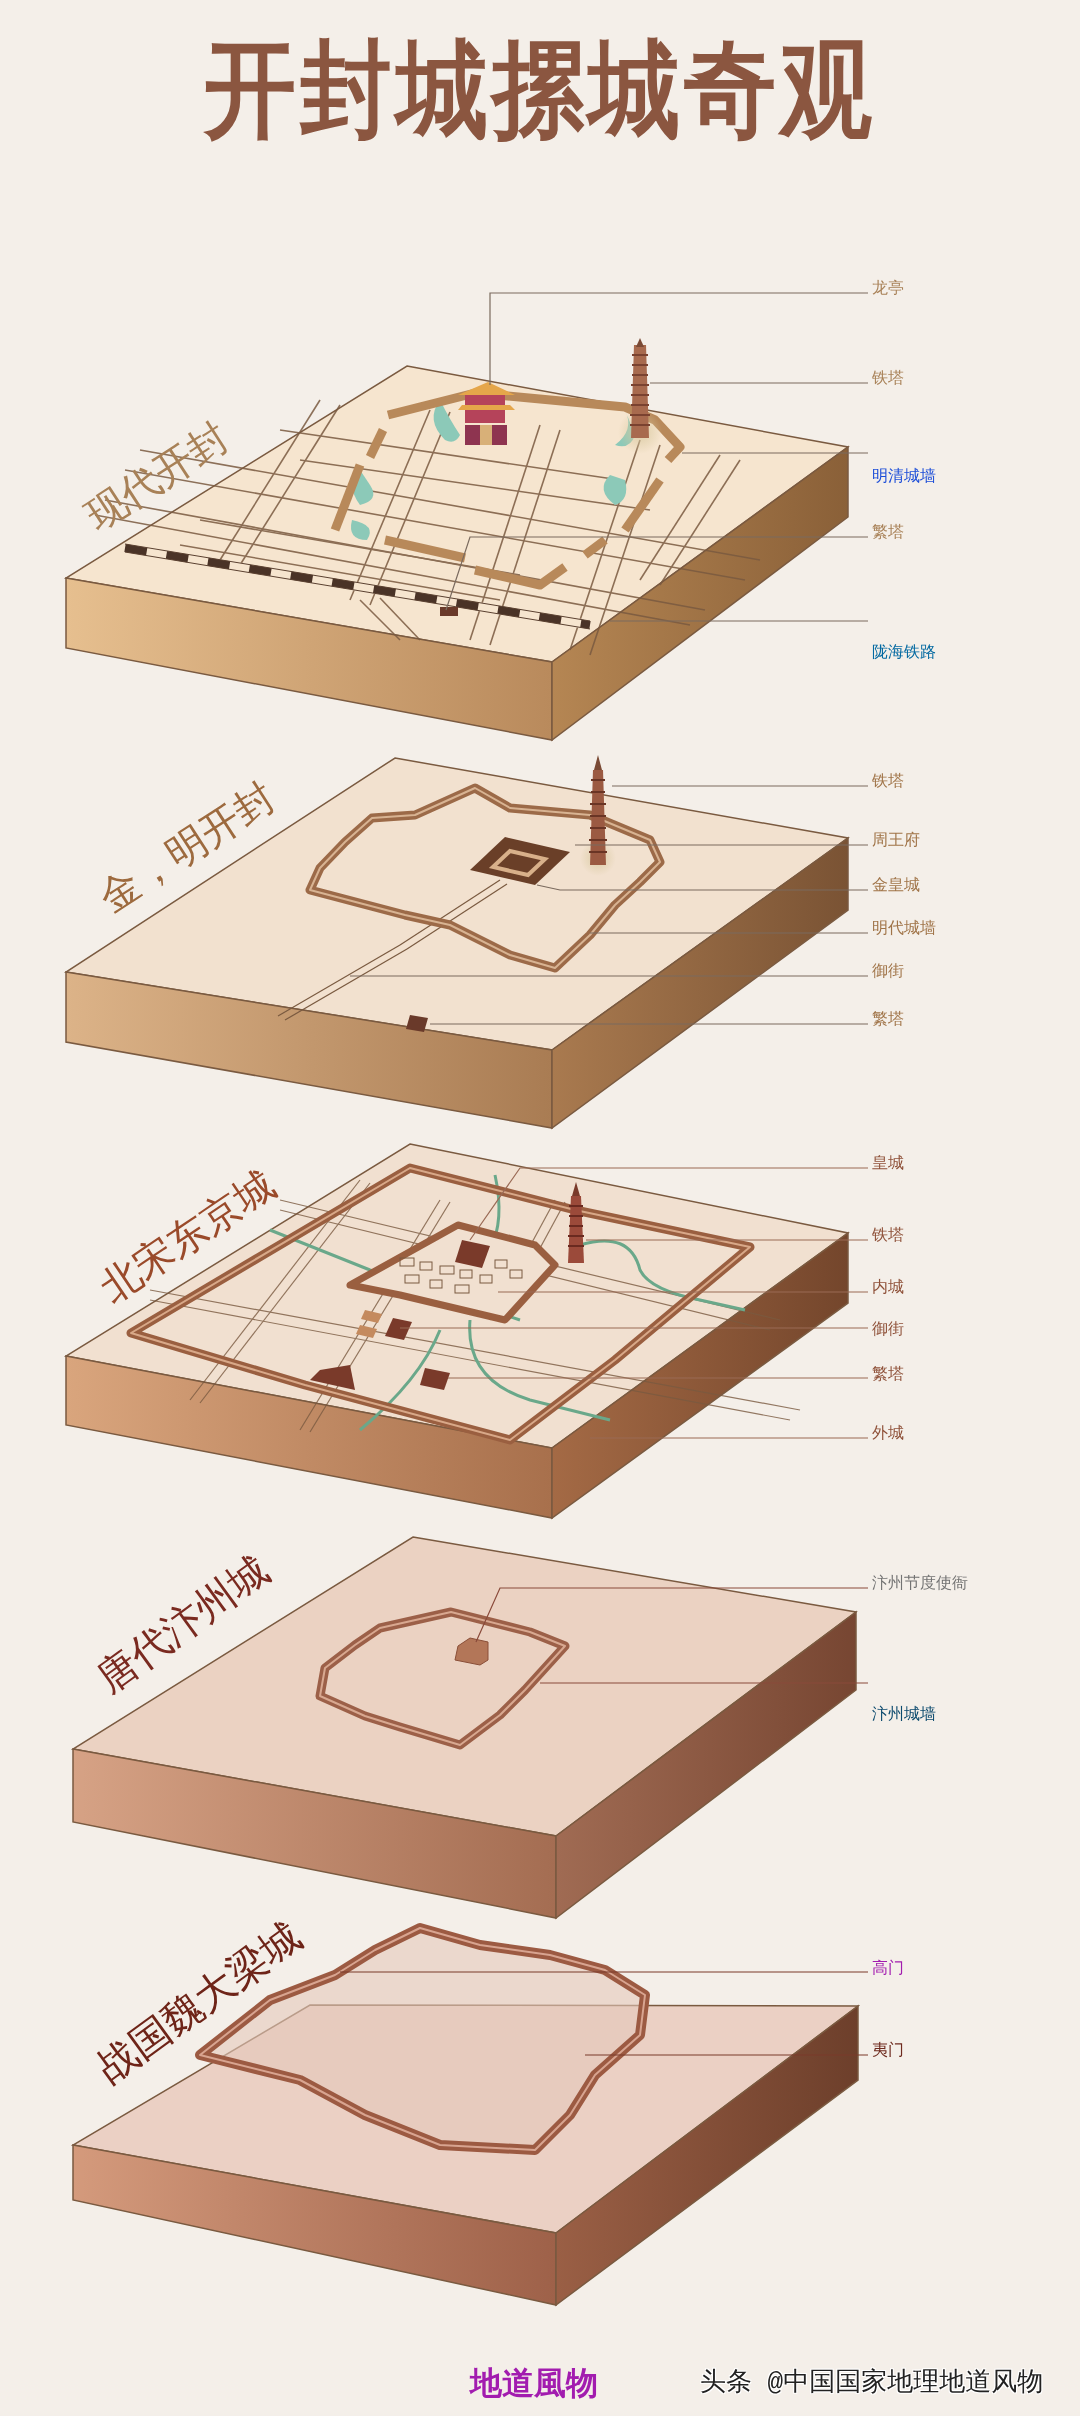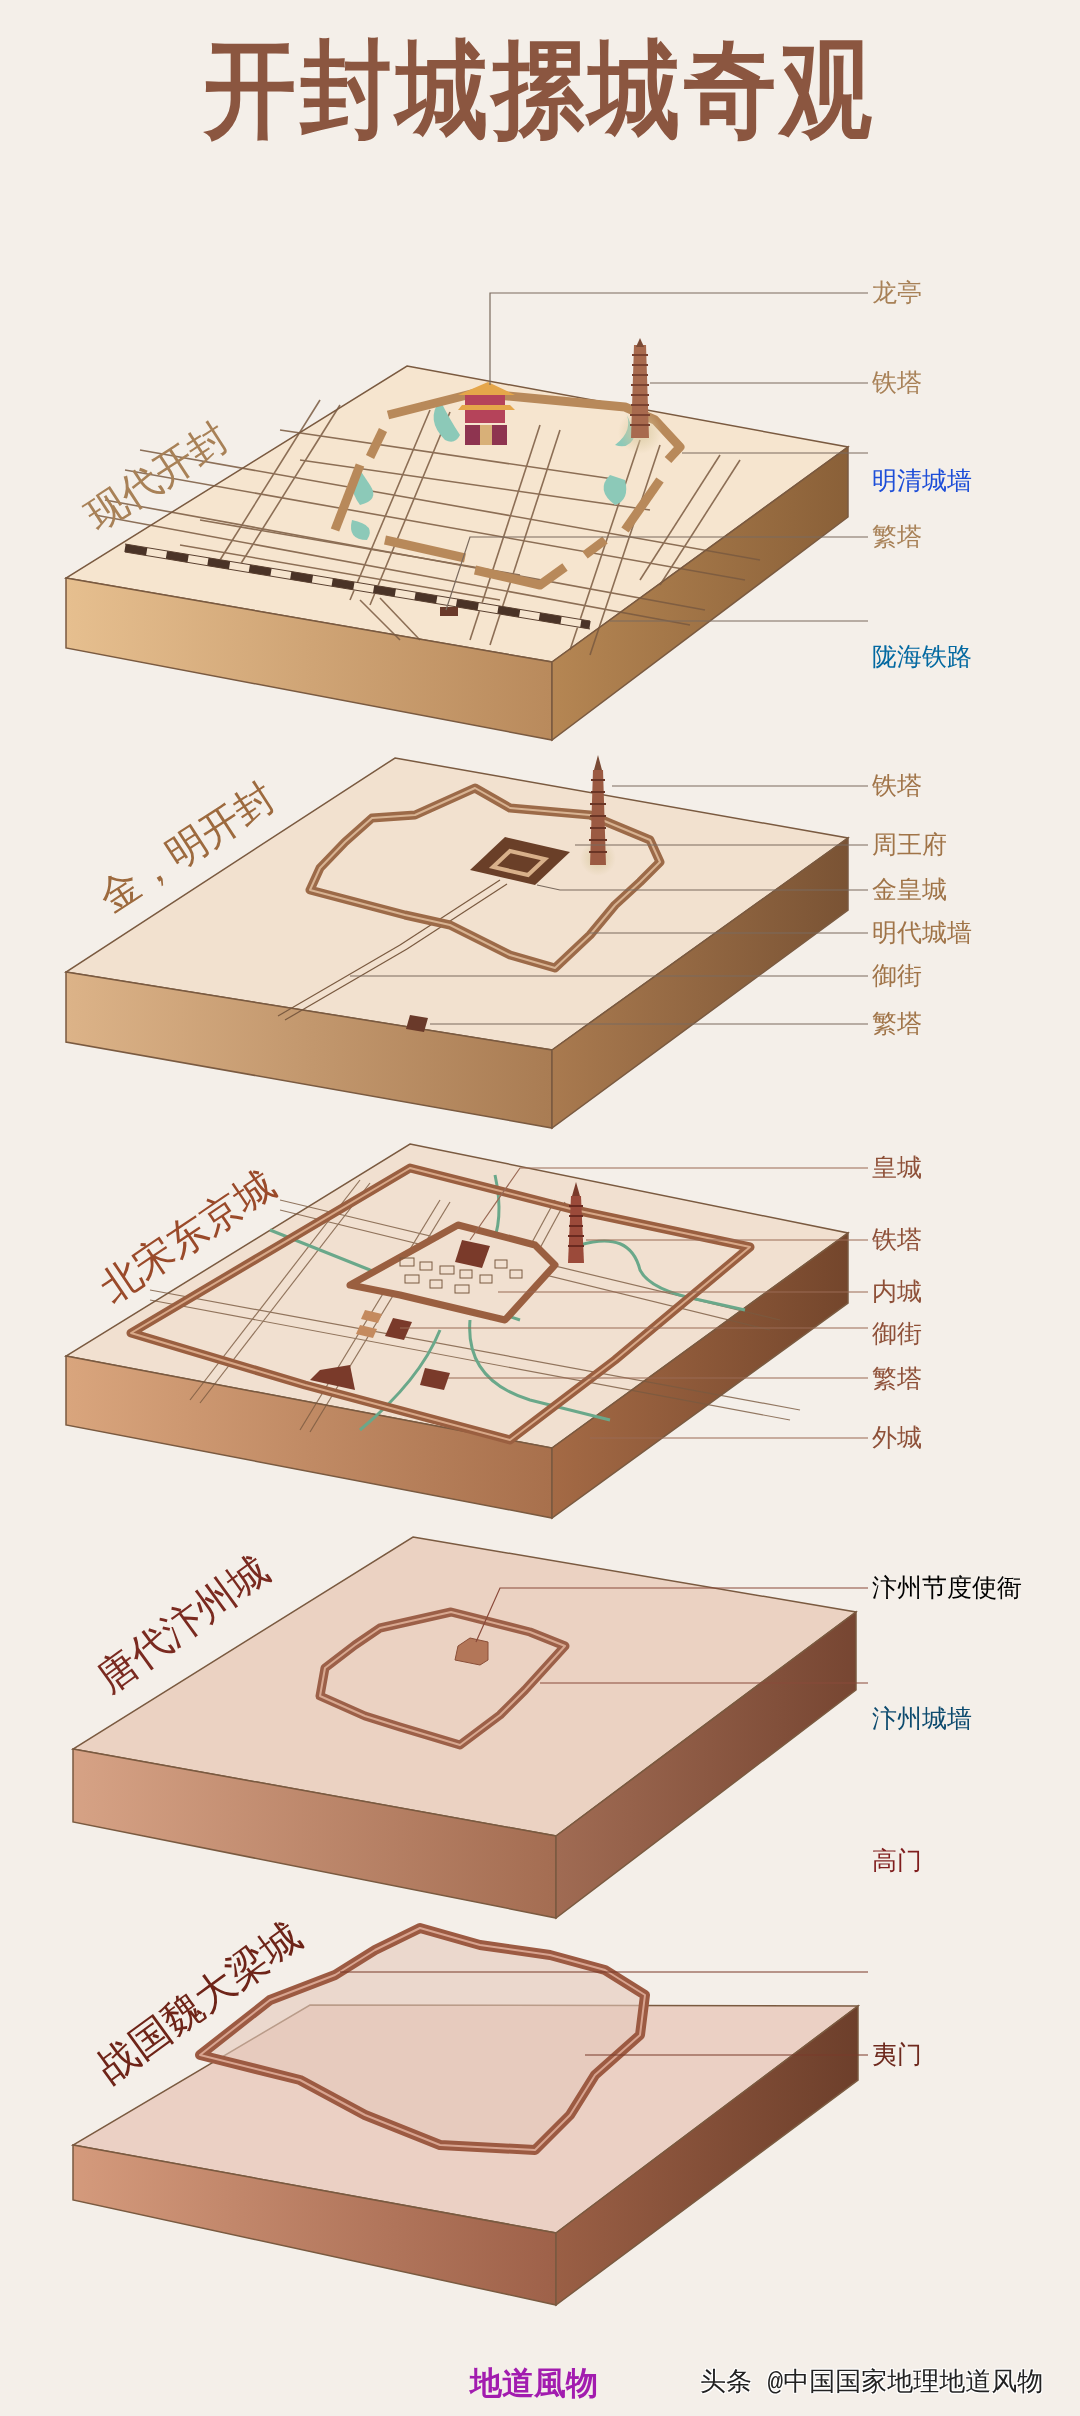--- a/index.html
+++ b/index.html
@@ -11,21 +11,21 @@
   }
   .title {
     position: absolute; left: 0; top: 28px; width: 1080px;
     text-align: center; font-size: 92px; font-weight: bold;
     color: #8b5640; letter-spacing: 4px;
     font-family: "DejaVu Serif", serif;
     transform: scaleY(1.15);
   }
   svg.scene { position: absolute; left: 0; top: 0; }
   .label {
-    position: absolute; left: 872px; font-size: 25px;
+    position: absolute; left: 872px; font-size: 16px;
     white-space: nowrap; line-height: 1;
     font-family: "DejaVu Serif", serif;
   }
   .layer-title {
     position: absolute; font-size: 40px; white-space: nowrap;
     transform-origin: left bottom;
     font-family: "DejaVu Serif", serif;
   }
   .footer-brand {
     position: absolute; left: 470px; top: 2362px; font-size: 32px;
@@ -341,20 +341,20 @@
 <div class="label" style="top:963px; color:#a07448;">御街</div>
 <div class="label" style="top:1011px; color:#a07448;">繁塔</div>
 
 <div class="label" style="top:1155px; color:#8e5038;">皇城</div>
 <div class="label" style="top:1227px; color:#8e5038;">铁塔</div>
 <div class="label" style="top:1279px; color:#8e5038;">内城</div>
 <div class="label" style="top:1321px; color:#8e5038;">御街</div>
 <div class="label" style="top:1366px; color:#8e5038;">繁塔</div>
 <div class="label" style="top:1425px; color:#8e5038;">外城</div>
 
-<div class="label" style="top:1575px; color:#000000;">汴州节度使衙</div>
+<div class="label" style="top:1575px; color:#737373;">汴州节度使衙</div>
 <div class="label" style="top:1706px; color:#0c4a6e;">汴州城墙</div>
 
-<div class="label" style="top:1848px; color:#7f1d1d;">高门</div>
+<div class="label" style="top:1960px; color:#a21caf;">高门</div>
 <div class="label" style="top:2042px; color:#6e2a1e;">夷门</div>
 
 <div class="footer-brand">地道風物</div>
 <div class="footer-watermark">头条 @中国国家地理地道风物</div>
 
 </body></html>

